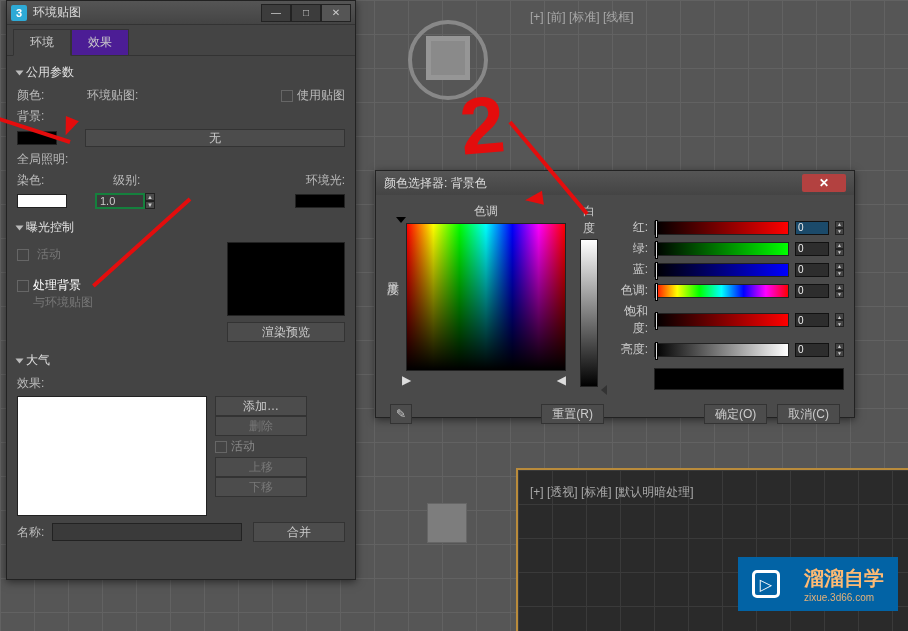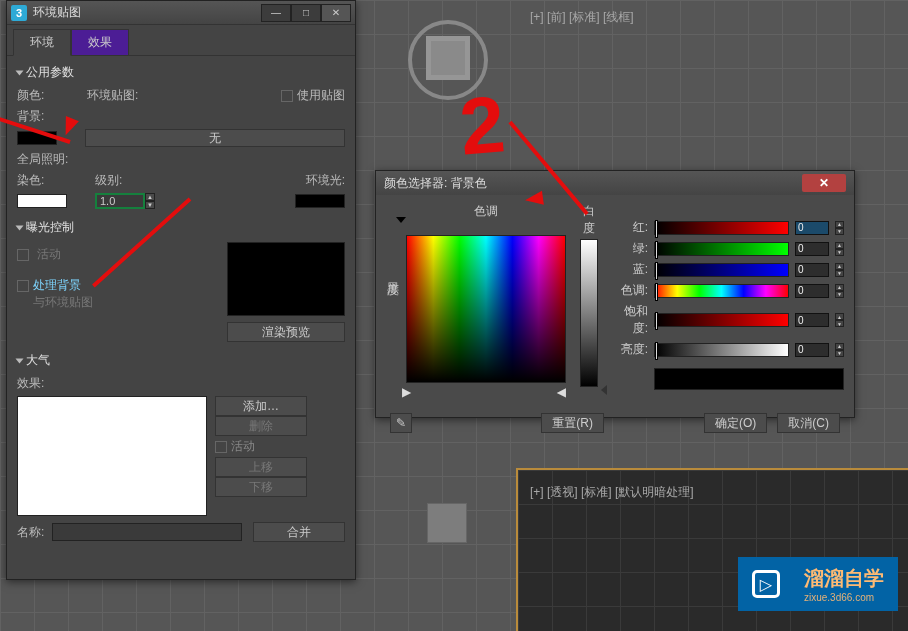--- a/index.html
+++ b/index.html
@@ -65,21 +65,21 @@
 .effects-btns .btn { width:92px; }
 .name-field { width:190px; height:18px; background:#3a3a3a; border:1px solid #222; }
 
 
 .color-win { left:375px; top:170px; width:480px; height:248px; z-index:6; background:#4a4a4a; border:1px solid #222; }
 .cw-title { display:flex; align-items:center; height:24px; background:linear-gradient(#555,#444); padding:0 8px; }
 .cw-title-text { flex:1; color:#ddd; }
 .cw-close { width:44px; height:18px; background:#b34140; border-radius:2px; display:flex; align-items:center; justify-content:center; color:#fff; font-weight:bold; }
 .cw-body { padding:8px 14px; display:flex; gap:14px; }
 .hue-area { position:relative; }
-.hue-label-top { text-align:center; color:#ccc; margin-bottom:15px; font-size:12px;}
+.hue-label-top { text-align:center; color:#ccc; margin-bottom:3px; font-size:12px;}
 .marker-tri { position:absolute; top:14px; left:6px; width:0; height:0; border-top:6px solid #000; border-left:5px solid transparent; border-right:5px solid transparent; }
 .hue-box { width:160px; height:148px; background:
  linear-gradient(to bottom, rgba(0,0,0,0) 0%, rgba(0,0,0,1) 100%),
  linear-gradient(to right, red, yellow, lime, cyan, blue, magenta, red);
  border:1px solid #222; margin-left:16px; }
 .side-label { position:absolute; left:-6px; top:70px; color:#ccc; writing-mode:vertical-rl; font-size:12px; }
 .val-col { width:18px; }
 .val-label { text-align:center; font-size:12px; color:#ccc; margin-bottom:2px; }
 .val-bar { width:18px; height:148px; background:linear-gradient(to bottom,#fff,#000); border:1px solid #222; position:relative; }
 .val-marker { position:absolute; right:-10px; top:145px; width:0;height:0; border-right:6px solid #333; border-top:5px solid transparent; border-bottom:5px solid transparent; }
@@ -163,21 +163,21 @@
         </div>
       <div class="row">
         <span class="swatch" style="width:40px"></span>
         <span class="wide-btn" style="margin-left:20px">无</span>
       </div>
       <div class="row">
           <span class="label">全局照明:</span>
         </div>
       <div class="row">
         <span class="label" style="width:32px">染色:</span>
-        <span class="label" style="margin-left:38px">级别:</span>
+        <span class="label" style="margin-left:56px">级别:</span>
         <span class="label" style="margin-left:auto">环境光:</span>
       </div>
       <div class="row">
         <span class="swatch white" style="width:50px"></span>
         <span class="spinner" style="margin-left:20px">
           <input value="1.0" style="">
           <span class="spin-btns">
               <span>▲</span>
               <span>▼</span>
             </span>
@@ -193,21 +193,21 @@
         </div>
       <div class="row" style="align-items:flex-start; gap:10px;">
         <div style="flex:1; display:flex; flex-direction:column; gap:6px;">
           <div class="row">
               <span class="checkbox"></span>
               <span class="label" style="color:#777">活动</span>
             </div>
           <div class="row" style="flex-direction:column; align-items:flex-start; gap:0;">
             <span style="display:flex; align-items:center; gap:4px;">
                 <span class="checkbox"></span>
-                <span class="label" style="color:#7dd3fc">处理背景</span>
+                <span class="label" style="color:#ffffff">处理背景</span>
               </span>
             <span class="label" style="color:#777; margin-left:16px">与环境贴图</span>
           </div>
         </div>
         <div style="display:flex; flex-direction:column; gap:6px; align-items:flex-end;">
           <div class="big-swatch"></div>
           <div class="btn" style="width:118px">渲染预览</div>
         </div>
       </div>
     </div>

